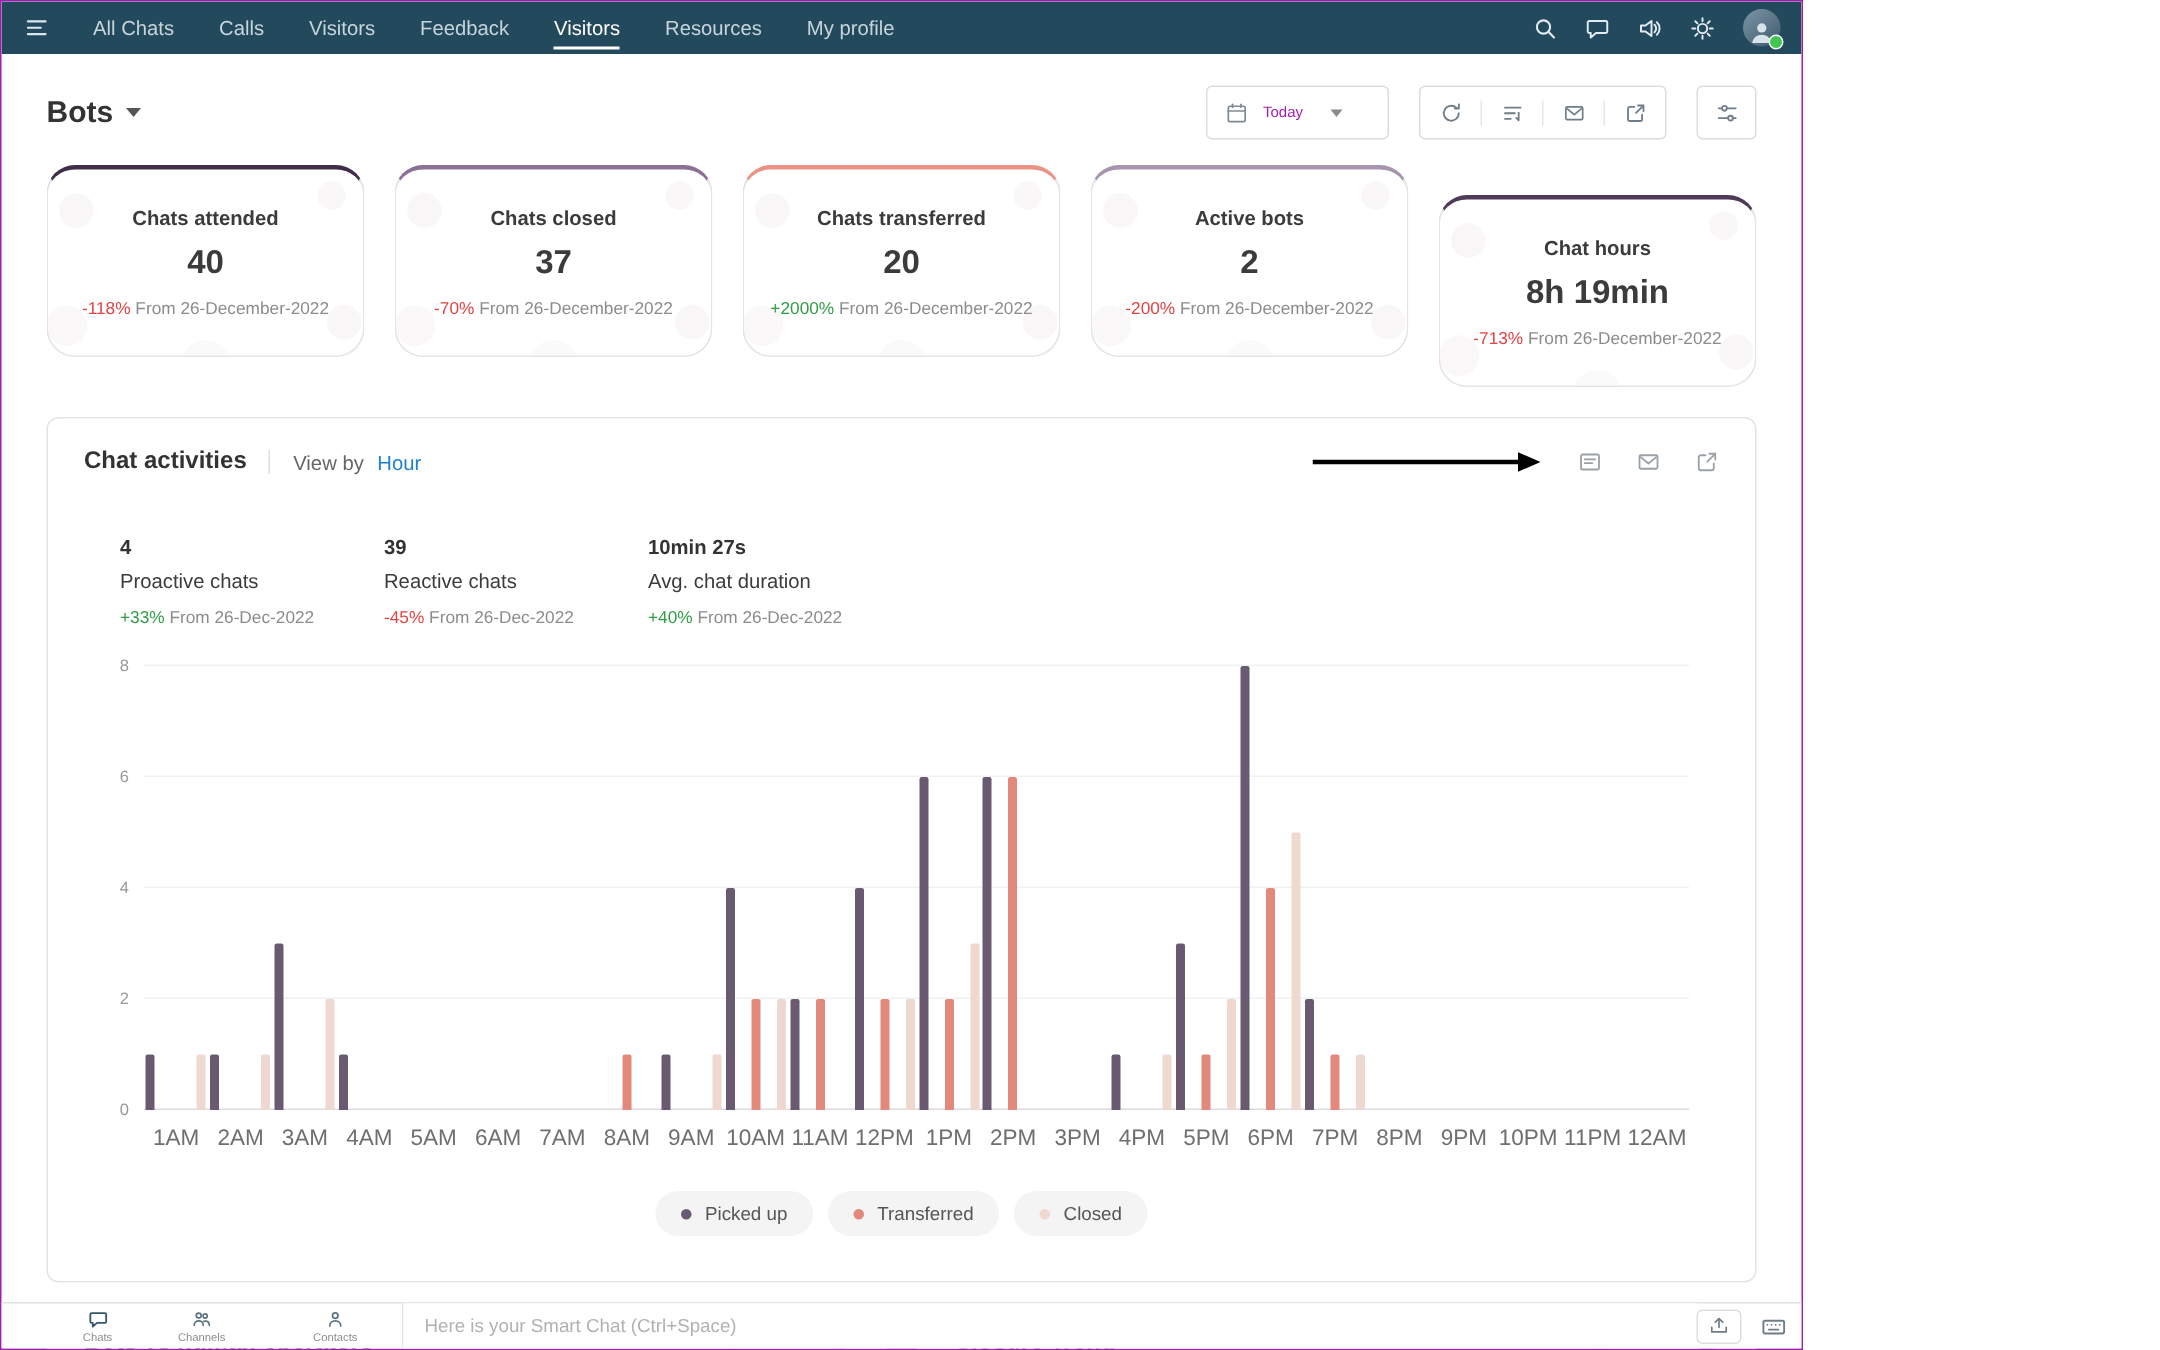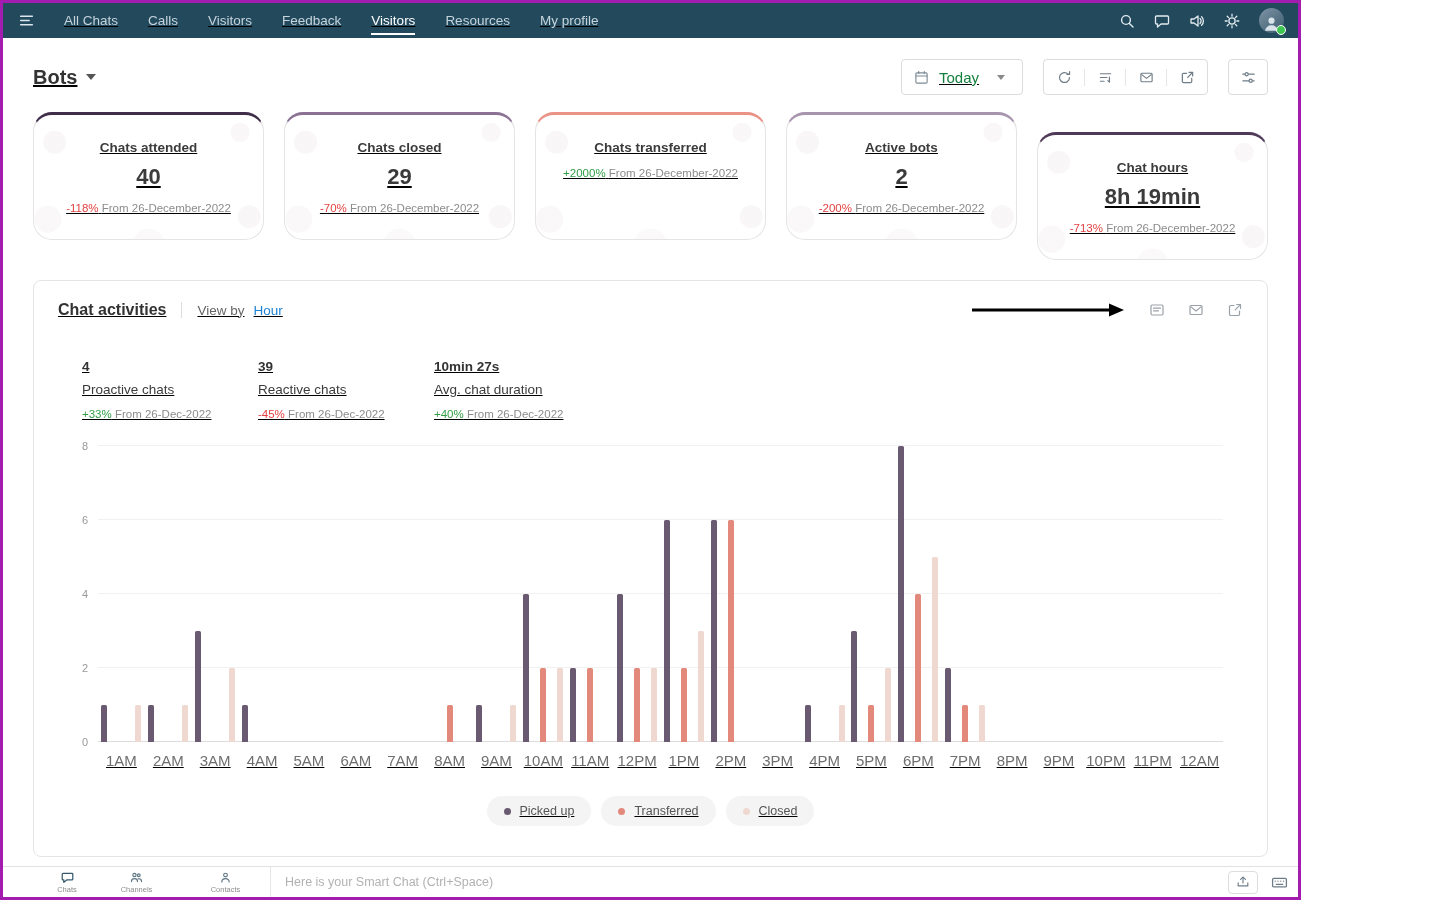--- a/index.html
+++ b/index.html
@@ -1,38 +1,38 @@
 <!DOCTYPE html>
 <html><head>
 <meta charset="utf-8">
 <style>
   * { box-sizing: border-box; margin: 0; padding: 0; }
   html,body { background:#fff; }
   body { font-family:"Liberation Sans", sans-serif; }
-  .page { position:relative; width:1301px; height:900px; border:3px solid #a21caf; background:#fff; overflow:hidden;text-decoration:underline; }
+  .page { position:relative; width:1202px; height:900px; border:1px solid #a21caf; background:#fff; overflow:hidden; }
 
   
   .topnav { height:35px; background:#23495d; display:flex; align-items:stretch; color:#cfdbe3; }
   .menu-btn { width:46px; display:flex; align-items:center; justify-content:center; color:#dce6ec; cursor:pointer; }
   .nav-items { display:flex; }
   .nav-item { display:flex; align-items:center; padding:0 15px; font-size:13.5px; color:#c6d4dc; position:relative; cursor:pointer; white-space:nowrap; }
   .nav-item.active { color:#fff; }
   .nav-item.active::after { content:""; position:absolute; left:15px; right:15px; bottom:3px; height:2px; background:#fff; }
   .topnav-right { margin-left:auto; display:flex; align-items:center; gap:19px; padding-right:14px; }
   .tn-icon { color:#e2ebf0; display:flex; cursor:pointer; }
   .avatar { position:relative; width:25px; height:25px; border-radius:50%; background:linear-gradient(140deg,#7e95a5,#3c5a6e); display:flex; align-items:flex-end; justify-content:center; overflow:visible; cursor:pointer; }
   .avatar svg { display:block; }
   .avatar::after { content:""; position:absolute; right:-2px; bottom:-2px; width:8px; height:8px; background:#3fc651; border:1.5px solid #fff; border-radius:50%; }
 
   
   .page-header { display:flex; align-items:center; padding:21px 30px 15px; }
   .page-title { font-size:20px; font-weight:bold; color:#333; }
   .title-caret { width:0; height:0; border-left:5px solid transparent; border-right:5px solid transparent; border-top:6px solid #555; margin-left:9px; cursor:pointer; }
   .header-controls { margin-left:auto; display:flex; align-items:center; gap:20px; }
-  .date-select { height:36px; min-width:122px; border:1px solid #dcdcdc; border-radius:4px; display:flex; align-items:center; gap:10px; padding:0 12px; font-size:15px; color:#15803d; cursor:pointer; }
+  .date-select { height:36px; min-width:122px; border:1px solid #dcdcdc; border-radius:4px; display:flex; align-items:center; gap:10px; padding:0 12px; font-size:10px; color:#a21caf; cursor:pointer; }
   .chev { width:0; height:0; border-left:4.5px solid transparent; border-right:4.5px solid transparent; border-top:5px solid #8a8a8a; margin-left:8px; }
   .icon-bar { height:36px; border:1px solid #dcdcdc; border-radius:4px; display:flex; align-items:center; }
   .ib-btn { width:40px; height:100%; display:flex; align-items:center; justify-content:center; color:#6f7d88; cursor:pointer; }
   .ib-sep { width:1px; height:17px; background:#e6e6e6; }
   .sq-btn { width:40px; height:36px; border:1px solid #dcdcdc; border-radius:4px; display:flex; align-items:center; justify-content:center; color:#6f7d88; cursor:pointer; }
 
   
   .cards { display:flex; gap:20px; margin:2px 30px 0; }
   .stat-card { flex:1; height:128px; background:#fff; border:1px solid #e4e4e4; border-top:3px solid #555; border-radius:19px; text-align:center; padding-top:25px; position:relative; overflow:hidden; }
   .stat-card::before { content:""; position:absolute; inset:0; pointer-events:none;
@@ -215,28 +215,29 @@
     <div class="stat-card" style="border-top-color: rgb(63, 45, 73);">
       <div class="stat-label">Chats attended</div>
       <div class="stat-value">40</div>
       <div class="stat-delta-row">
         <span style="color: rgb(226, 66, 66);">-118%</span>
         <span>From 26-December-2022</span>
       </div>
     </div>
     <div class="stat-card" style="border-top-color: rgb(139, 114, 149);">
       <div class="stat-label">Chats closed</div>
-      <div class="stat-value">29</div>
+      <div class="stat-value">37</div>
       <div class="stat-delta-row">
         <span style="color: rgb(226, 66, 66);">-70%</span>
         <span>From 26-December-2022</span>
       </div>
     </div>
     <div class="stat-card" style="border-top-color: rgb(234, 146, 134);">
       <div class="stat-label">Chats transferred</div>
+      <div class="stat-value">20</div>
       <div class="stat-delta-row">
         <span style="color: rgb(47, 158, 68);">+2000%</span>
         <span>From 26-December-2022</span>
       </div>
     </div>
     <div class="stat-card" style="border-top-color: rgb(167, 149, 174);">
       <div class="stat-label">Active bots</div>
       <div class="stat-value">2</div>
       <div class="stat-delta-row">
         <span style="color: rgb(226, 66, 66);">-200%</span>

